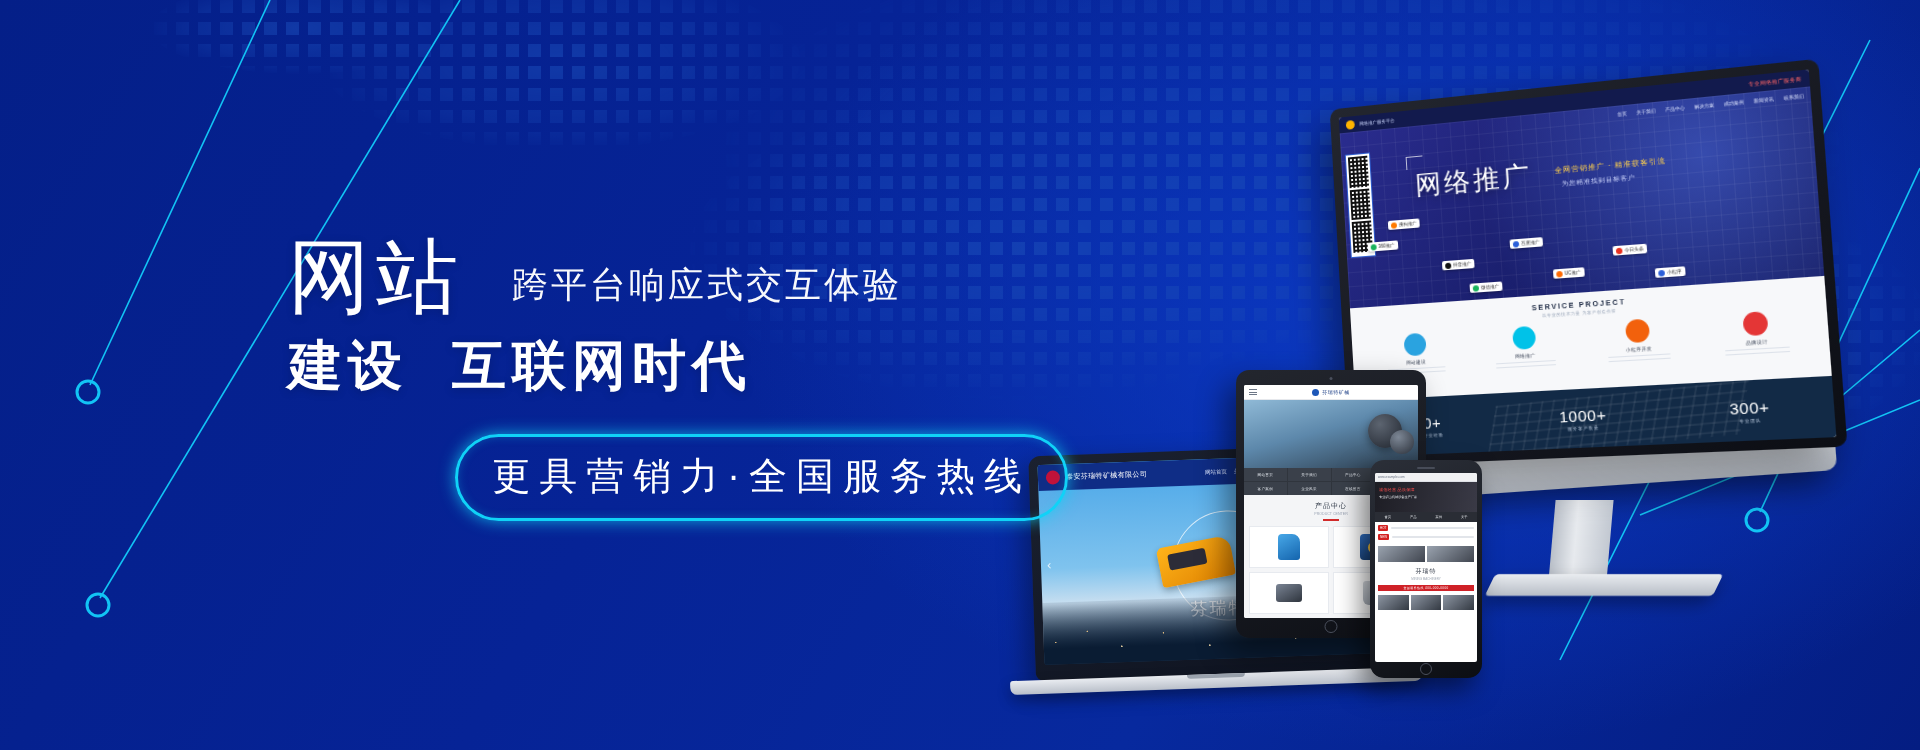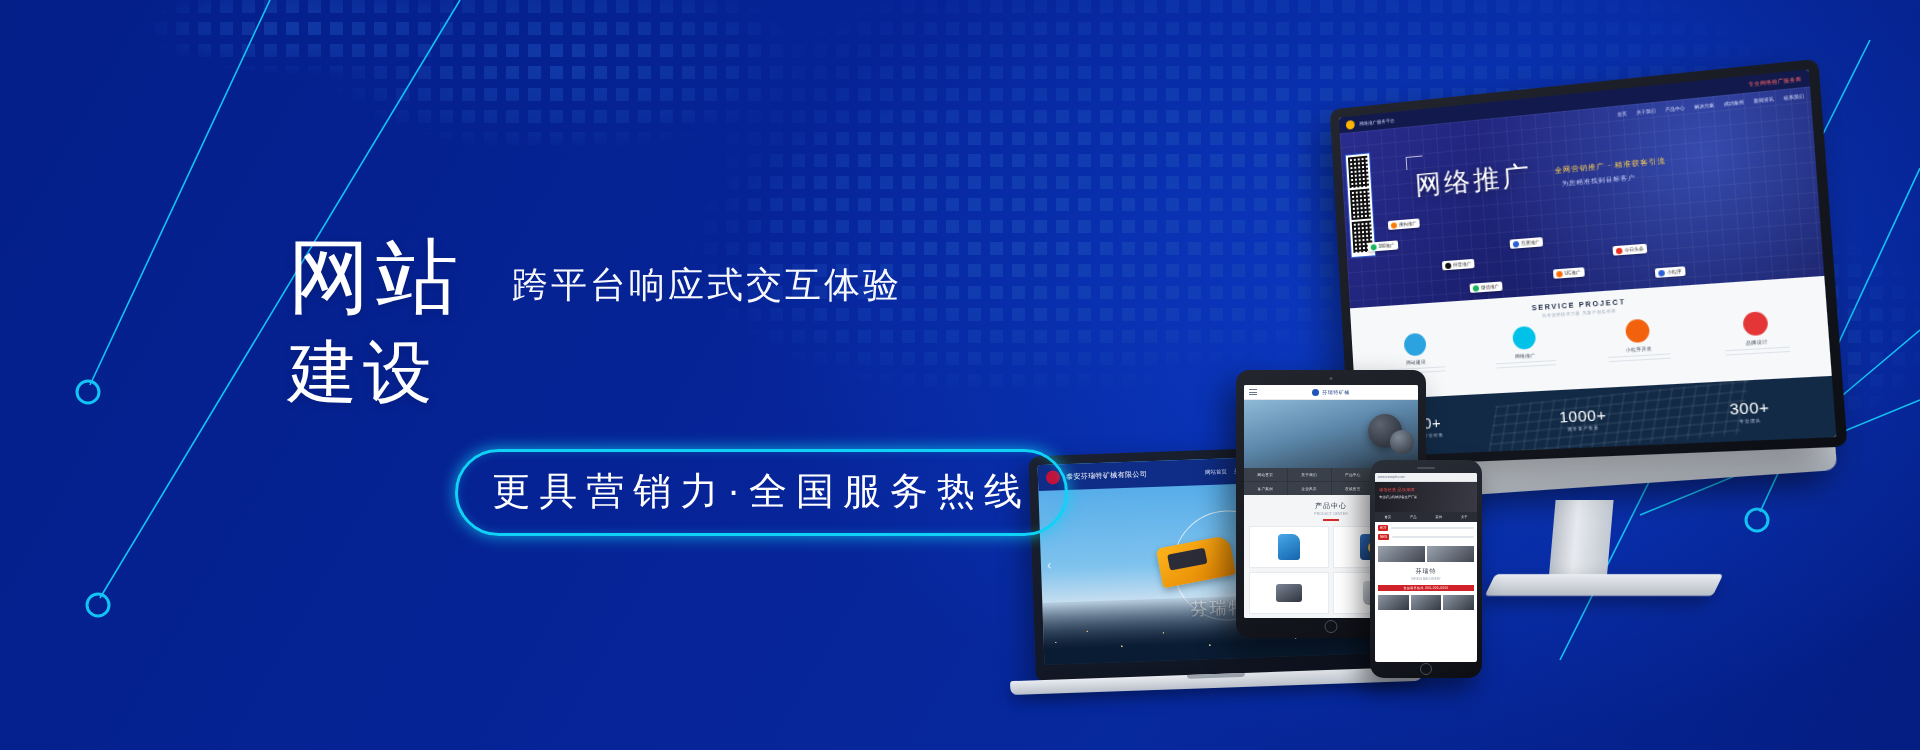--- a/index.html
+++ b/index.html
@@ -35,21 +35,21 @@
     font-size:82px;line-height:1.0;color:#ffffff;font-weight:500;
     letter-spacing:6px;white-space:nowrap;
     text-shadow:0 2px 10px rgba(0,0,0,.18);
   }
   .sub{
     font-size:36px;color:#ffffff;letter-spacing:3px;white-space:nowrap;
     padding-bottom:8px;font-weight:400;opacity:.97;
   }
   .headline-row2{display:flex;align-items:flex-end;gap:44px;margin-top:20px;}
   .h-big2{
-    font-size:69px;line-height:1.0;color:#ffffff;font-weight:400;
+    font-size:54px;line-height:1.0;color:#ffffff;font-weight:700;
     letter-spacing:6px;white-space:nowrap;
     text-shadow:0 2px 10px rgba(0,0,0,.18);
   }
   .tagline-wrap{margin-top:42px;}
   .tagline{
     display:inline-block;
     border:3px solid #10d2f7;
     border-radius:44px;
     padding:14px 34px 16px;
     color:#ffffff;font-size:38px;letter-spacing:9px;white-space:nowrap;
@@ -406,20 +406,21 @@
 
   <div class="copy">
 
     <div class="headline-row">
       <div class="h-big">网站</div>
       <div class="sub">跨平台响应式交互体验</div>
     </div>
 
     <div class="headline-row2">
       <div class="h-big2">建设</div>
+      <div class="h-big2">互联网时代</div>
     </div>
 
     <div class="tagline-wrap">
       <div class="tagline">更具营销力·全国服务热线</div>
     </div>
   </div>
 
   <div class="devices">
 
     <div class="laptop">

